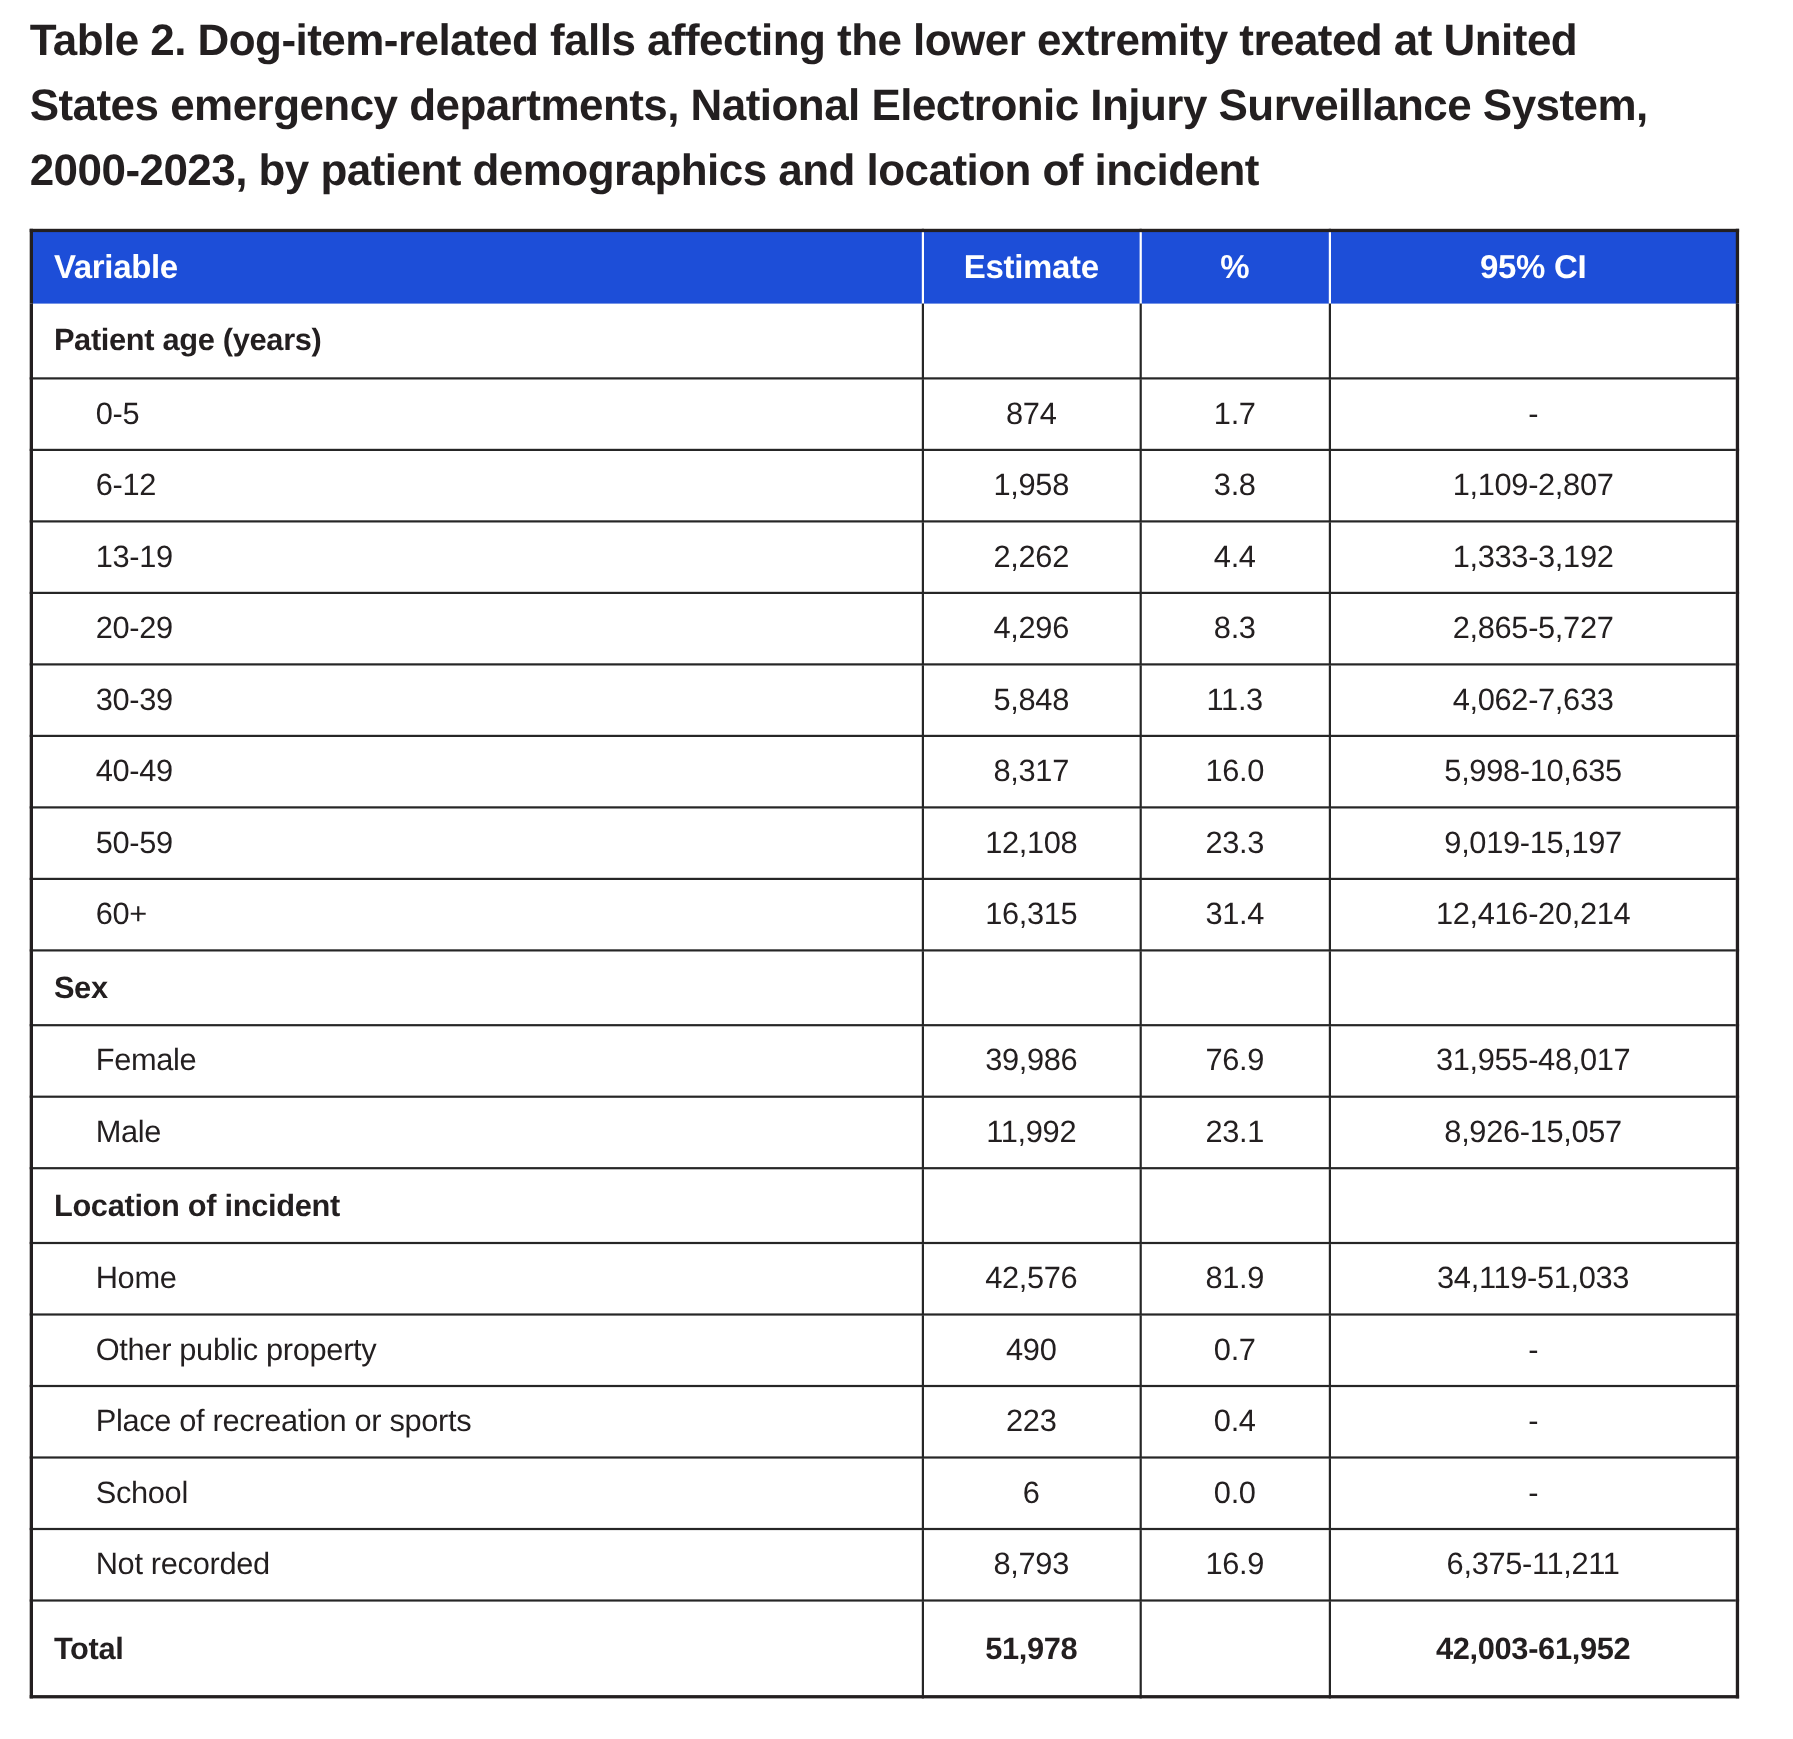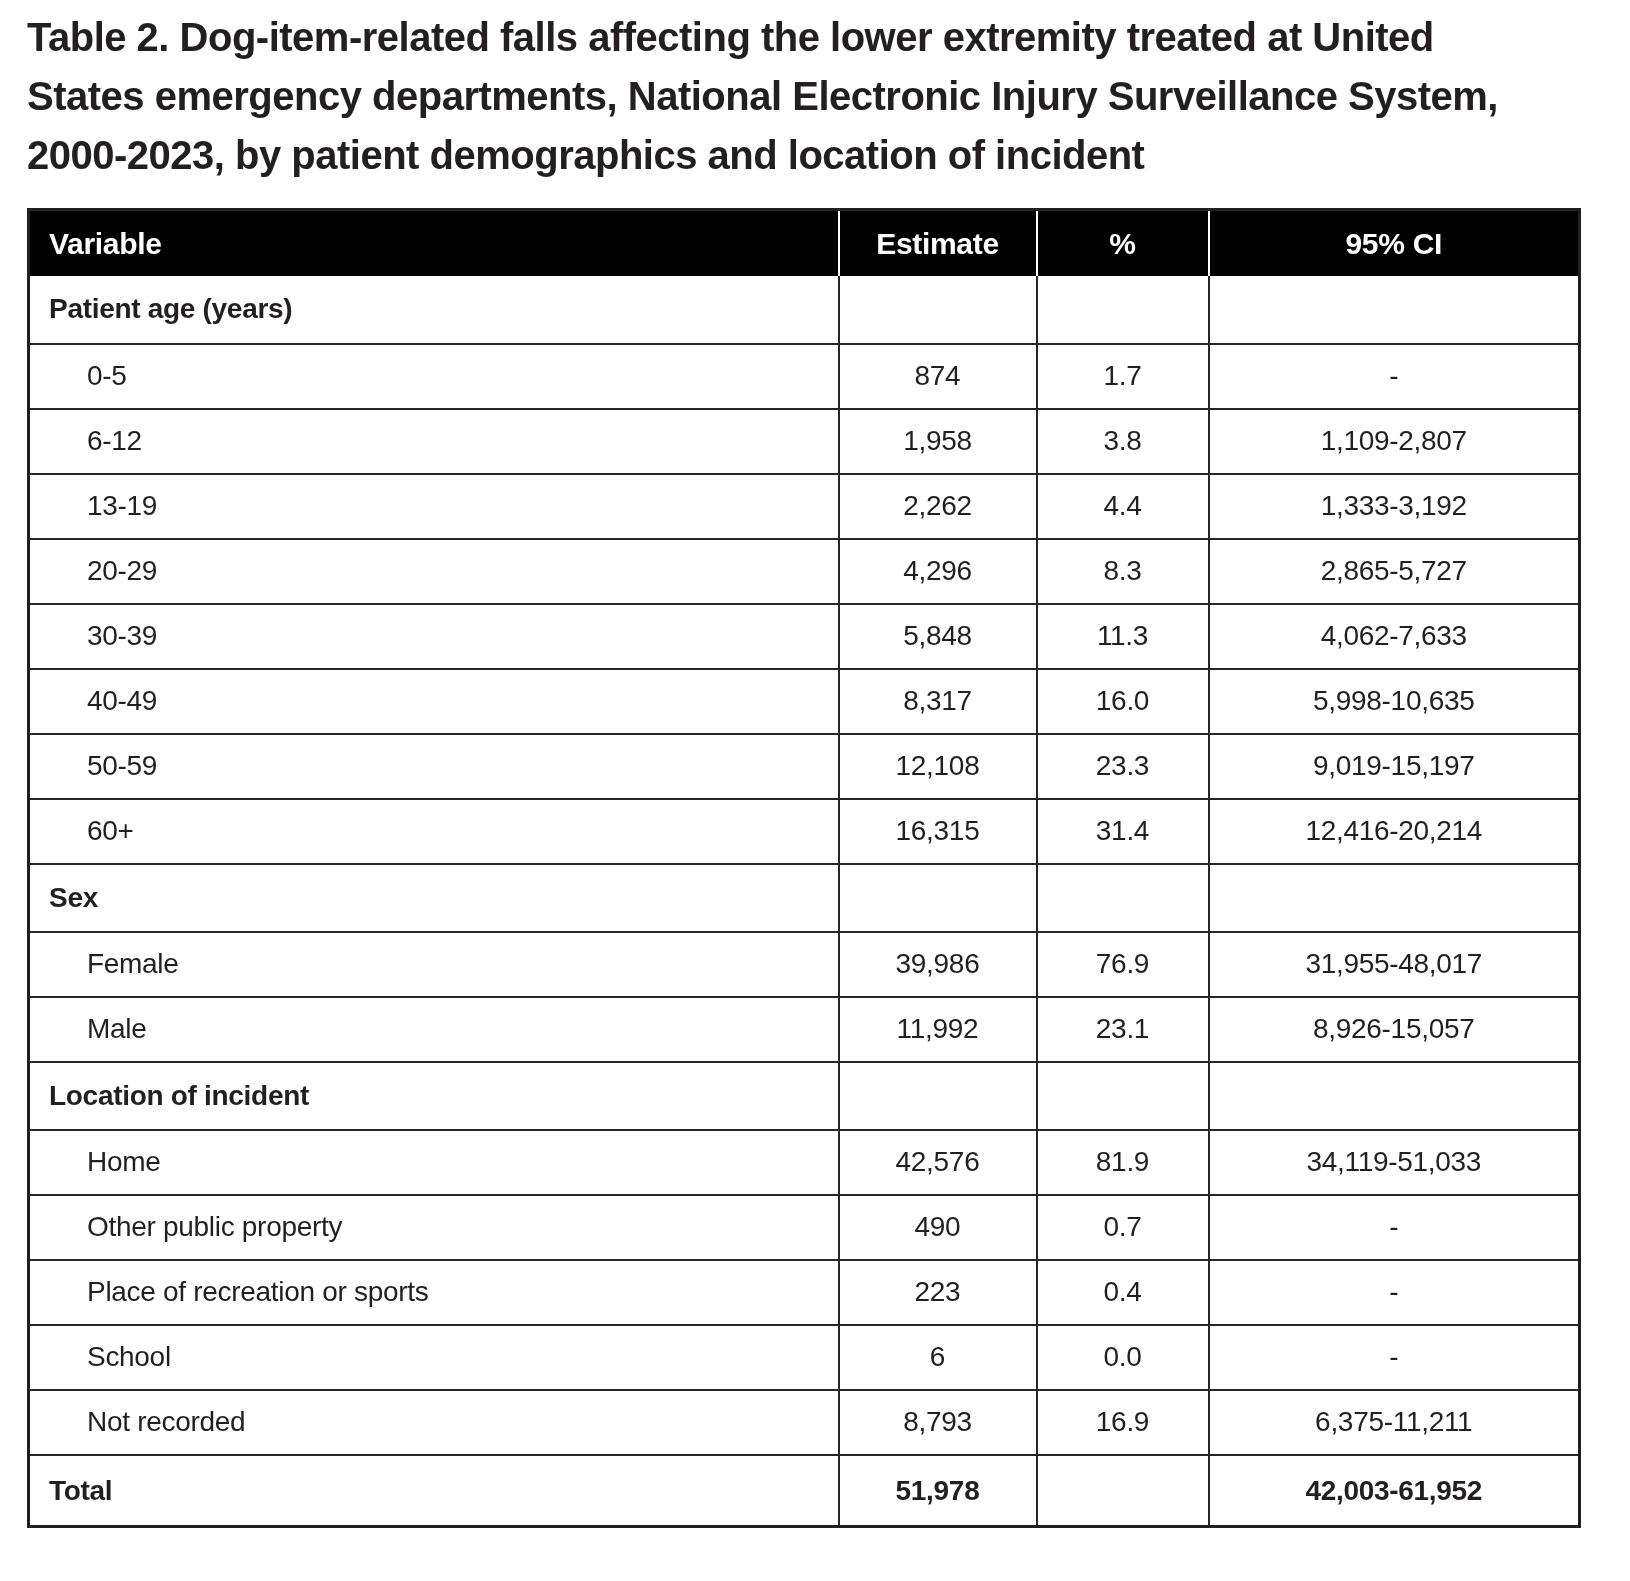--- a/index.html
+++ b/index.html
@@ -34,21 +34,21 @@
     border: 3px solid #231f20;
   }
   .tbl th, .tbl td {
     box-sizing: border-box;
     padding: 0;
     vertical-align: middle;
     letter-spacing: -0.3px;
   }
   
   .tbl thead th {
-    background: #000000;
+    background: #1d4ed8;
     color: #ffffff;
     font-size: 30px;
     font-weight: 700;
     height: 66px;
     text-align: center;
     border-right: 2px solid #ffffff;
   }
   .tbl thead th:last-child { border-right: none; }
   .tbl thead th.h-variable {
     text-align: left;
@@ -62,21 +62,21 @@
     border-bottom: 2px solid #262626;
   }
   .tbl tbody td:last-child { border-right: none; }
   .tbl tbody tr:last-child td { border-bottom: none; }
   .tbl tbody td.c-variable {
     text-align: left;
     padding-left: 57px;
   }
   .tbl tbody tr.data td { height: 65px; }
   .tbl tbody tr.section td { height: 68px; }
-  .tbl tbody tr.total td { height: 72px; margin-left: 36px; }
+  .tbl tbody tr.total td { height: 88px; margin-left: 36px; }
   .tbl tbody tr.section td.c-variable,
   .tbl tbody tr.total td.c-variable {
     padding-left: 19px;
     font-weight: 700;
   }
   .tbl tbody tr.total td { font-weight: 700; }
 </style>
 </head>
 <body>
 

